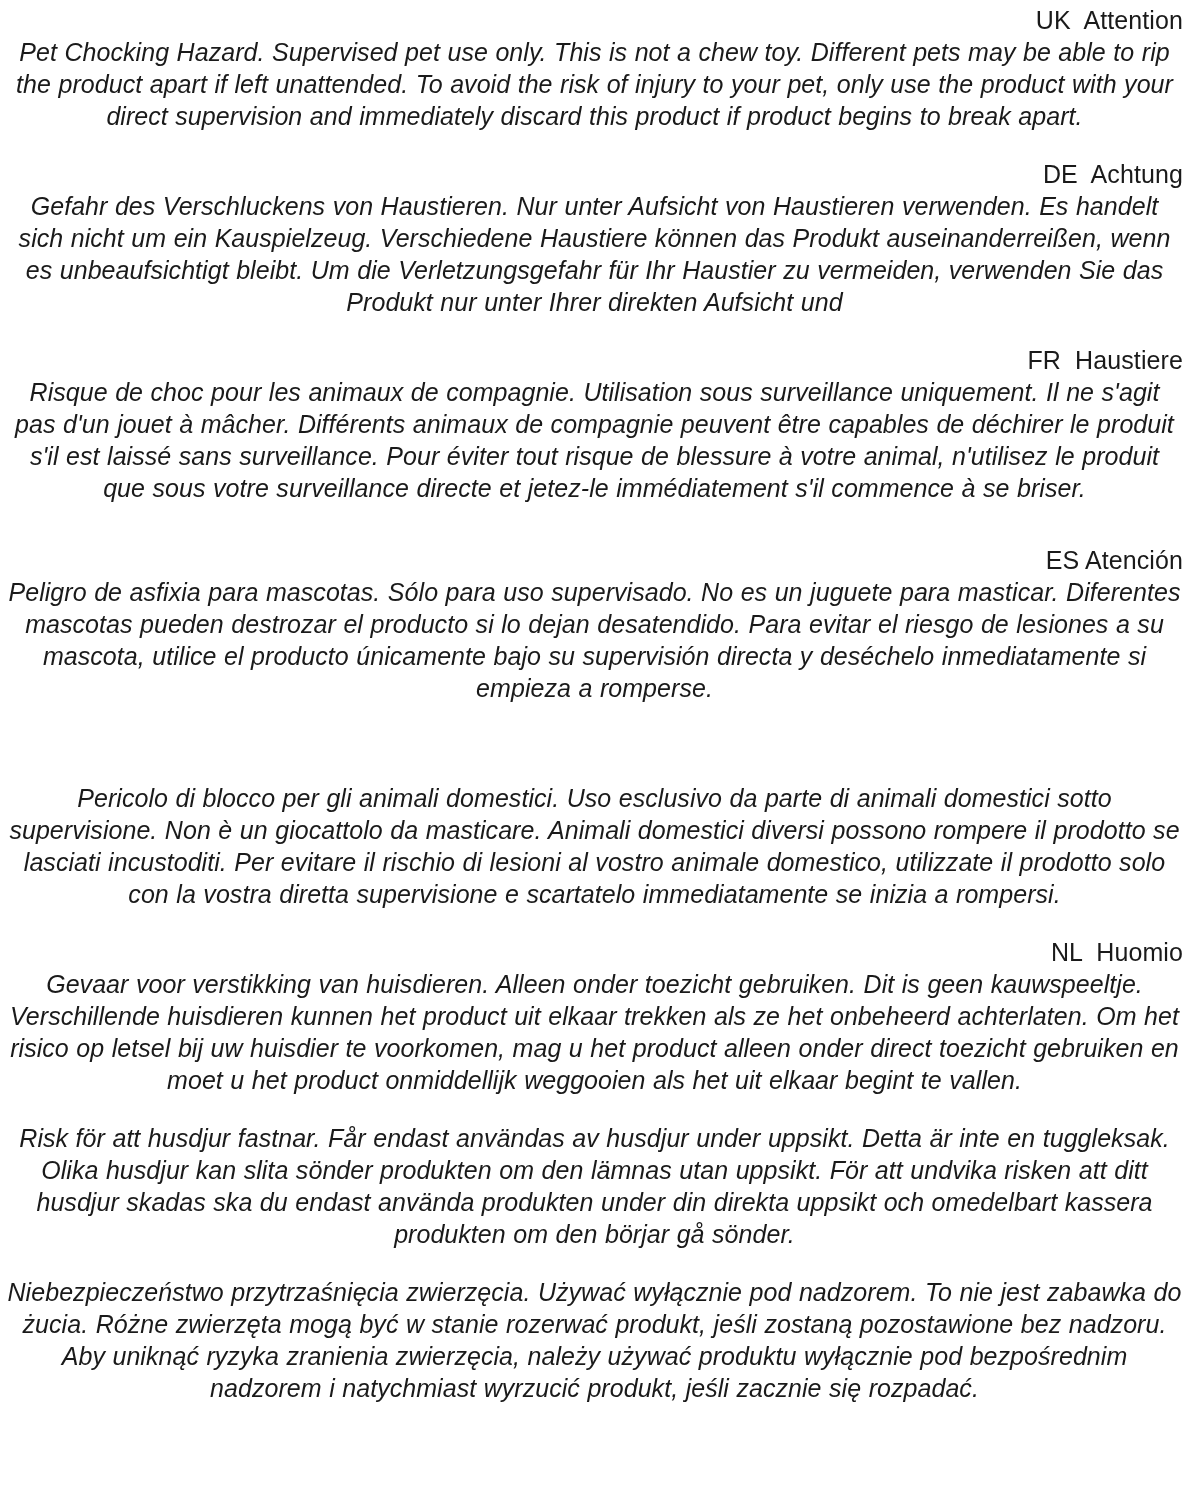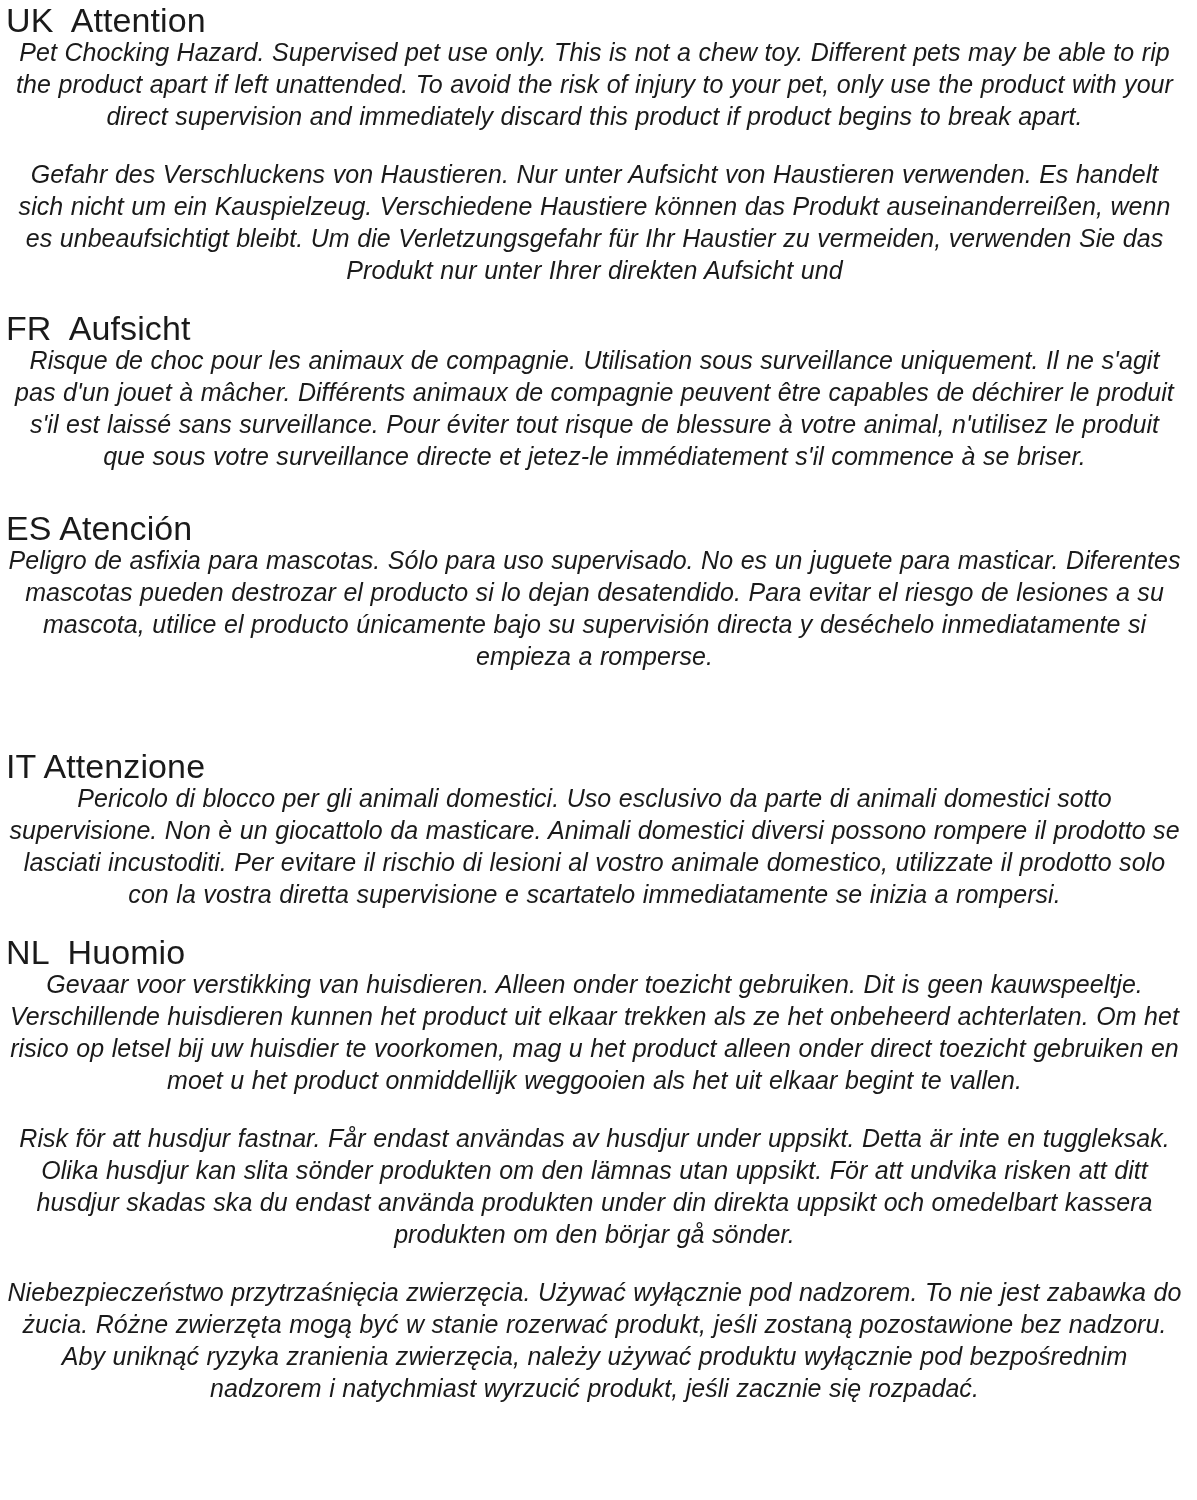--- a/index.html
+++ b/index.html
@@ -19,24 +19,25 @@
     padding: 4px 14px 10px 6px;
   }
   .section {
     margin: 0 0 26px 0;
   }
   .section.gap-large {
     margin-bottom: 78px;
     margin-top: 40px;
   }
   .sec-head {
-    font-size: 34px;
+    font-size: 25px;
     line-height: 32px;
     letter-spacing: 0.1px;
     white-space: pre;
+    text-align: right;
   }
   .sec-body {
     font-size: 25px;
     line-height: 32px;
     letter-spacing: 0.05px;
     word-spacing: 0.5px;
     text-align: center;
     font-style: italic;
   }
 </style>
@@ -44,35 +45,35 @@
 <body>
 
 <div class="page">
 
   <div class="section">
     <div class="sec-head">UK  Attention</div>
     <div class="sec-body">Pet Chocking Hazard. Supervised pet use only. This is not a chew toy.  Different pets may be able to rip the product apart if left unattended. To avoid the risk of injury to your pet, only use the product with your direct supervision and immediately discard this product if product begins to break apart.</div>
   </div>
 
   <div class="section">
+    <div class="sec-head">DE  Achtung</div>
     <div class="sec-body">Gefahr des Verschluckens von Haustieren. Nur unter Aufsicht von Haustieren verwenden. Es handelt sich nicht um ein Kauspielzeug.  Verschiedene Haustiere können das Produkt auseinanderreißen, wenn es unbeaufsichtigt bleibt. Um die Verletzungsgefahr für Ihr Haustier zu vermeiden, verwenden Sie das Produkt nur unter Ihrer direkten Aufsicht und</div>
   </div>
 
   <div class="section">
-    <div class="sec-head">FR  Aufsicht</div>
+    <div class="sec-head">FR  Haustiere</div>
     <div class="sec-body">Risque de choc pour les animaux de compagnie. Utilisation sous surveillance uniquement. Il ne s'agit pas d'un jouet à mâcher.  Différents animaux de compagnie peuvent être capables de déchirer le produit s'il est laissé sans surveillance. Pour éviter tout risque de blessure à votre animal, n'utilisez le produit que sous votre surveillance directe et jetez-le immédiatement s'il commence à se briser.</div>
   </div>
 
   <div class="section gap-large">
     <div class="sec-head">ES Atención</div>
     <div class="sec-body">Peligro de asfixia para mascotas. Sólo para uso supervisado. No es un juguete para masticar.  Diferentes mascotas pueden destrozar el producto si lo dejan desatendido. Para evitar el riesgo de lesiones a su mascota, utilice el producto únicamente bajo su supervisión directa y deséchelo inmediatamente si empieza a romperse.</div>
   </div>
 
   <div class="section">
-    <div class="sec-head">IT Attenzione</div>
     <div class="sec-body">Pericolo di blocco per gli animali domestici. Uso esclusivo da parte di animali domestici sotto supervisione. Non è un giocattolo da masticare.  Animali domestici diversi possono rompere il prodotto se lasciati incustoditi. Per evitare il rischio di lesioni al vostro animale domestico, utilizzate il prodotto solo con la vostra diretta supervisione e scartatelo immediatamente se inizia a rompersi.</div>
   </div>
 
   <div class="section">
     <div class="sec-head">NL  Huomio</div>
     <div class="sec-body">Gevaar voor verstikking van huisdieren. Alleen onder toezicht gebruiken. Dit is geen kauwspeeltje.  Verschillende huisdieren kunnen het product uit elkaar trekken als ze het onbeheerd achterlaten. Om het risico op letsel bij uw huisdier te voorkomen, mag u het product alleen onder direct toezicht gebruiken en moet u het product onmiddellijk weggooien als het uit elkaar begint te vallen.</div>
   </div>
 
   <div class="section">
     <div class="sec-body">Risk för att husdjur fastnar. Får endast användas av husdjur under uppsikt. Detta är inte en tuggleksak.  Olika husdjur kan slita sönder produkten om den lämnas utan uppsikt. För att undvika risken att ditt husdjur skadas ska du endast använda produkten under din direkta uppsikt och omedelbart kassera produkten om den börjar gå sönder.</div>

